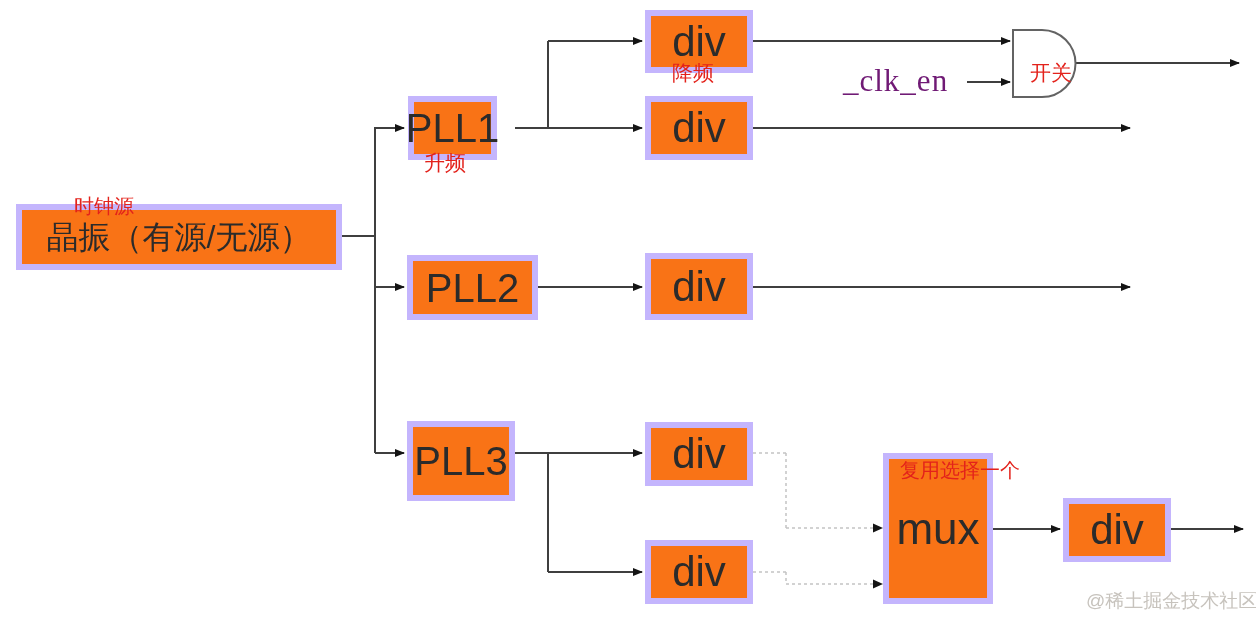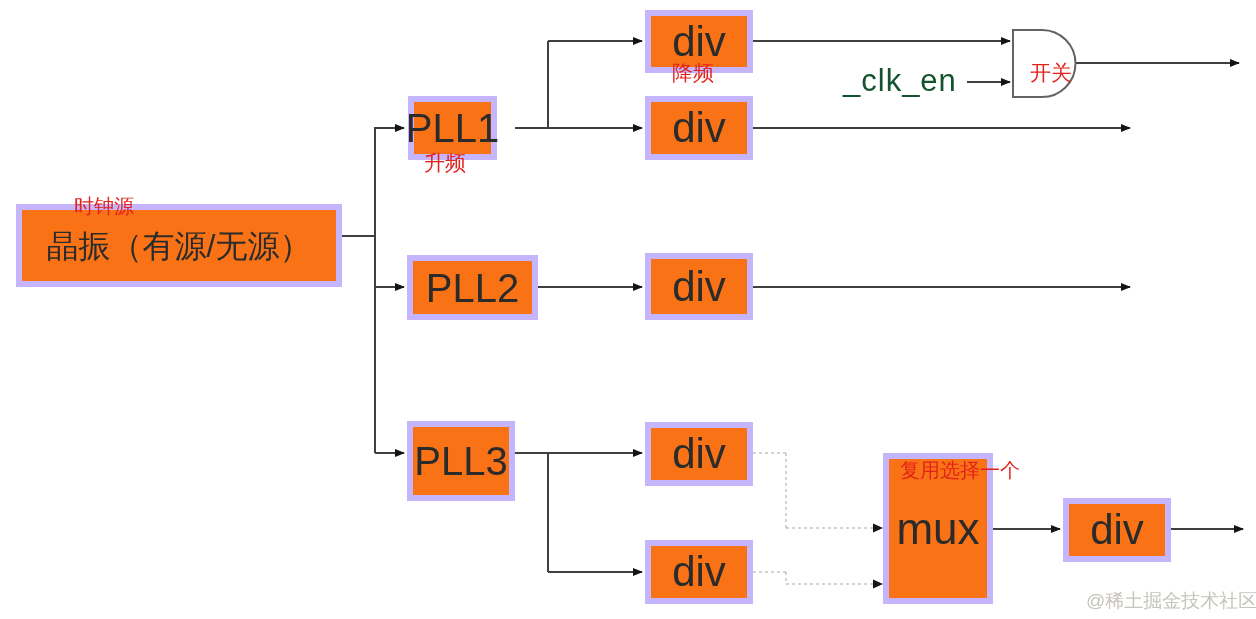--- a/index.html
+++ b/index.html
@@ -12,22 +12,22 @@
     position:absolute;box-sizing:border-box;
     border:6px solid #c4b5fd;background:#f97316;color:#2b2b2b;
     display:flex;align-items:center;justify-content:center;
     white-space:nowrap;line-height:1;
   }
   .annot{
     position:absolute;color:#e3221b;font-size:21px;line-height:1;
     white-space:nowrap;z-index:5;
   }
   .sig{
-    position:absolute;color:#14532d;font-size:31px;line-height:1;
-    white-space:nowrap;z-index:4;letter-spacing:1px;
+    position:absolute;color:#701a75;font-size:31px;line-height:1;
+    white-space:nowrap;z-index:4;letter-spacing:1px;font-family:Liberation Serif, serif;
   }
   .wm{
     position:absolute;color:#c7c3bd;font-size:19px;line-height:1;
     white-space:nowrap;z-index:4;
   }
 </style>
 </head>
 <body>
 
 <div class="canvas">
@@ -61,21 +61,21 @@
     </g>
     <g stroke="#c4c4c4" stroke-width="1.5" stroke-dasharray="3,3" fill="none">
       <path d="M753,453 H786 M786,453 V528 M786,528 H873"></path>
       <path d="M753,572 H786 M786,572 V584 M786,584 H873"></path>
     </g>
     <polygon points="873,523.5 883,528 873,532.5" fill="#141414"></polygon>
     <polygon points="873,579.5 883,584 873,588.5" fill="#141414"></polygon>
     <path d="M1013,30 H1042 A33.5,33.5 0 0 1 1042,97 H1013 Z" fill="#ffffff" stroke="#636363" stroke-width="2"></path>
   </svg>
 
-  <div class="node" style="left:16px;top:204px;width:326px;height:83px;font-size:32px;">晶振（有源/无源）</div>
+  <div class="node" style="left:16px;top:204px;width:326px;height:66px;font-size:32px;">晶振（有源/无源）</div>
 
   <div class="node" style="left:408px;top:96px;width:89px;height:64px;font-size:40px;">PLL1</div>
 
   <div class="node" style="left:407px;top:255px;width:131px;height:65px;font-size:40px;">PLL2</div>
 
   <div class="node" style="left:407px;top:421px;width:108px;height:80px;font-size:40px;">PLL3</div>
 
   <div class="node" style="left:645px;top:10px;width:108px;height:63px;font-size:42px;">div</div>
 
   <div class="node" style="left:645px;top:96px;width:108px;height:64px;font-size:42px;">div</div>

